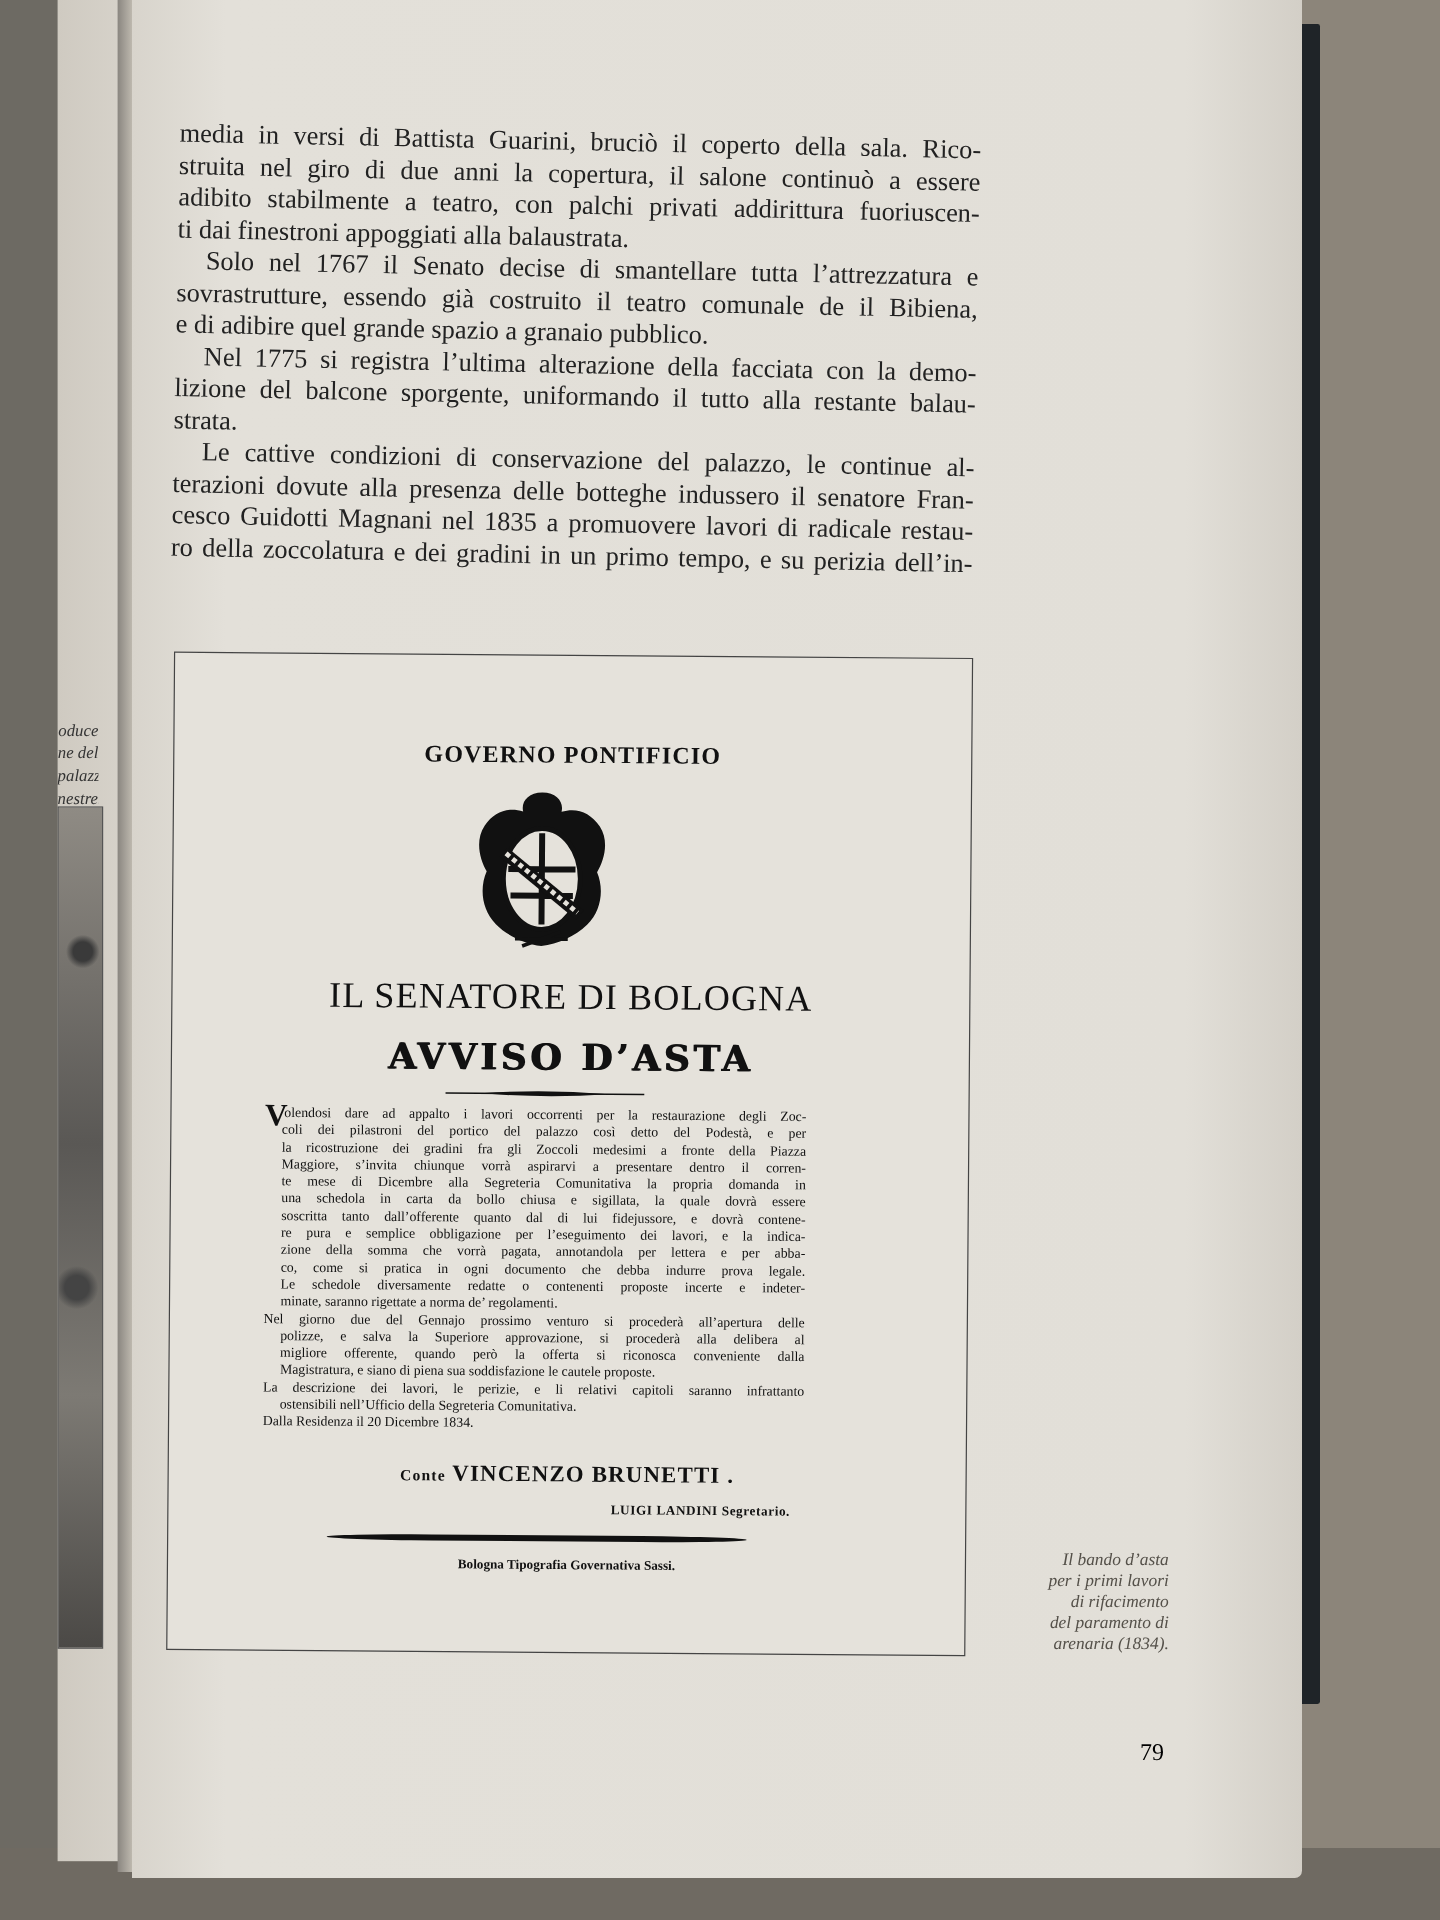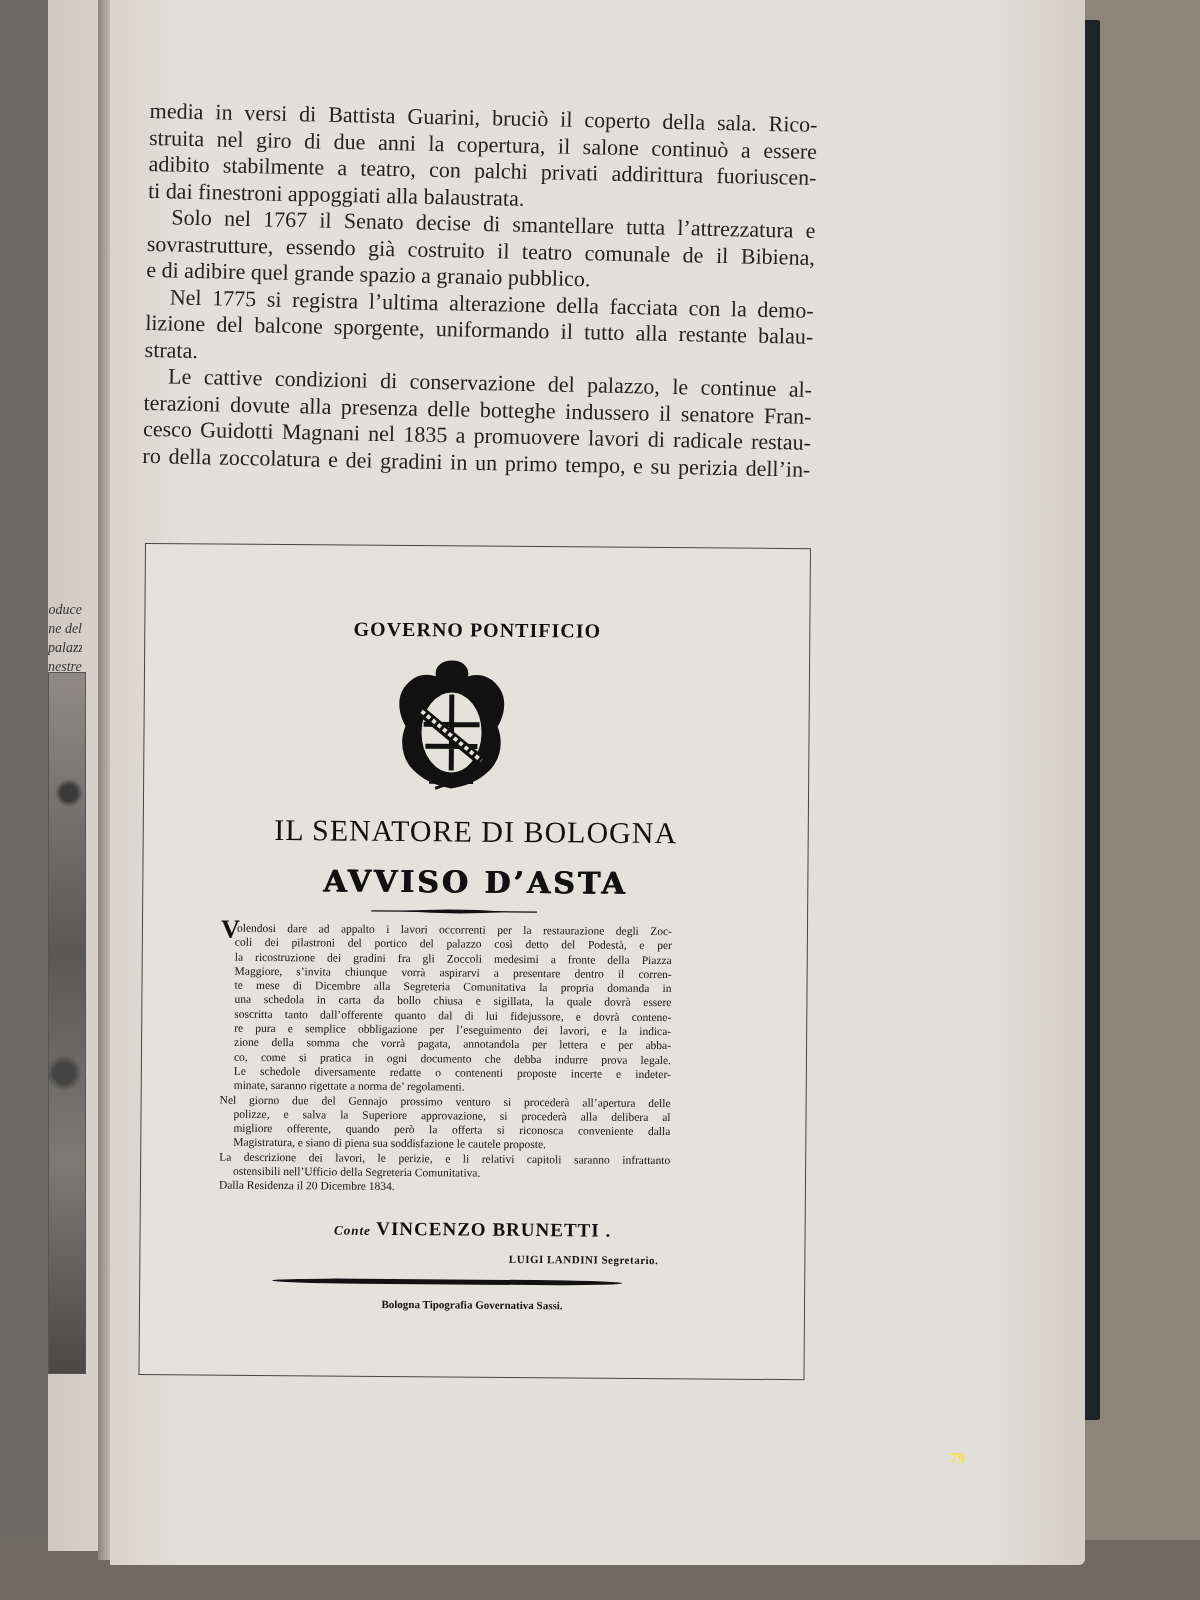--- a/index.html
+++ b/index.html
@@ -66,29 +66,29 @@
   .divider-orn { position: absolute; top: 362px; left: 228px; width: 166px; height: 6px; }
   .notice-body { position: absolute; top: 376px; left: 92px; width: 437px;
     font-size: 11.5px; line-height: 14.3px; color: #111; text-align: justify; }
   .notice-body .nl { display: block; white-space: nowrap; text-align-last: justify; }
   .notice-body .nl.last { text-align-last: left; }
   .notice-body .out { margin-left: -14px; }
   .dropcap { position: absolute; left: -14px; top: -4px; font-size: 26px; font-weight: bold; line-height: 26px; }
   .firstpad { padding-left: 2px; }
   .conte { position: absolute; top: 672px; left: 0; width: 100%; text-align: center;
     font-size: 19px; font-weight: bold; letter-spacing: 1px; color: #111; }
-  .conte .sc { font-size: 13px; font-style: italic; }
+  .conte .sc { font-size: 13px; }
   .landini { position: absolute; top: 706px; right: 146px; font-size: 11px; font-weight: bold; color: #111; letter-spacing: .5px; }
   .rule-thick { position: absolute; top: 733px; left: 132px; width: 350px; height: 5px;
     background: #111; border-radius: 50% / 100%; }
   .tipografia { position: absolute; top: 752px; left: 0; width: 100%; text-align: center; font-size: 11px; font-weight: bold; color: #111; }
 
   .right-caption { position: absolute; left: 830px; top: 1292px; width: 144px; text-align: right;
     font-style: italic; font-size: 14.5px; line-height: 17.5px; color: #545049; }
-  .page-number { position: absolute; left: 950px; top: 1450px; font-size: 15px; font-weight: bold; color: #fde047; }
+  .page-number { position: absolute; left: 950px; top: 1450px; font-size: 20px; font-weight: normal; color: #000000; }
 </style>
 </head>
 <body>
 
 <div class="scene">
   <div class="bg-right"></div>
   <div class="board"></div>
   <div class="bg-bottom"></div>
 
   <div class="left-page">
@@ -171,15 +171,22 @@
       <div class="conte">
         <span class="sc">Conte</span>
         <span>VINCENZO BRUNETTI .</span>
       </div>
       <div class="landini">LUIGI LANDINI Segretario.</div>
       <div class="rule-thick"></div>
       <div class="tipografia">Bologna Tipografia Governativa Sassi.</div>
     </div>
   </div>
 
+  <div class="right-caption">
+    <div>Il bando d’asta</div>
+    <div>per i primi lavori</div>
+    <div>di rifacimento</div>
+    <div>del paramento di</div>
+    <div>arenaria (1834).</div>
+  </div>
 
   <div class="page-number">79</div>
 </div>
 
 </body></html>

